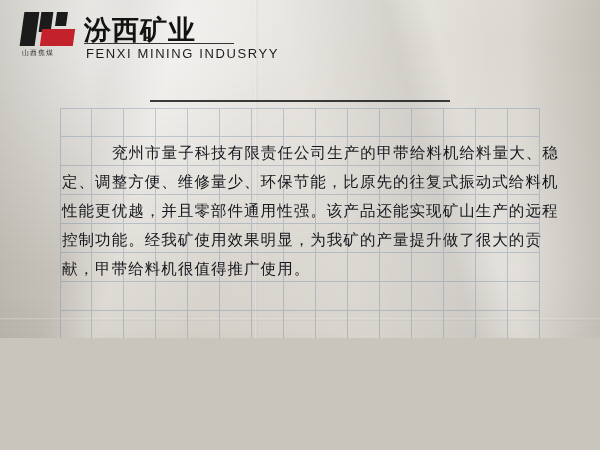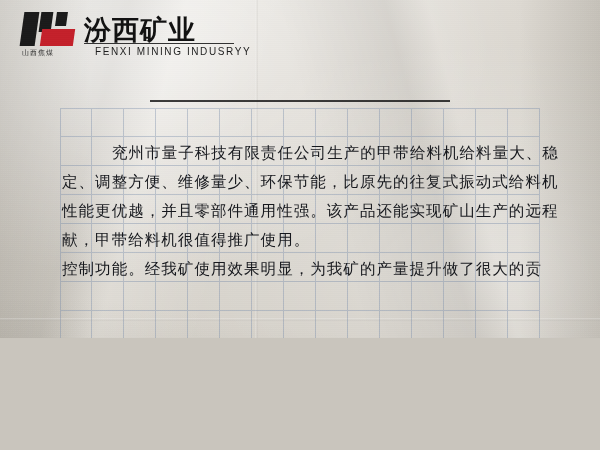--- a/index.html
+++ b/index.html
@@ -102,26 +102,25 @@
     font-weight: bold;
     color: #111;
     letter-spacing: 1px;
     font-family: "DejaVu Sans", sans-serif;
     white-space: nowrap;
   }
   .logo .entitle {
     position: absolute;
     left: 64px;
     top: 36px;
-    font-size: 10px;
+    font-size: 13px;
     color: #1d1d1d;
     letter-spacing: 1.6px;
     font-family: "Liberation Sans", sans-serif;
     white-space: nowrap;
-    margin-left: 9px;
   }
   .logo .rule {
     position: absolute;
     left: 62px; top: 33px;
     width: 150px; height: 1px;
     background: #333;
   }
 
   
   #grid-area {
@@ -442,22 +441,22 @@
         <div class="cell"></div>
         <div class="cell"></div>
         <div class="cell"></div>
       </div>
     </div>
 
   <div id="body-text">
     <div class="body-line indent">兖州市量子科技有限责任公司生产的甲带给料机给料量大、稳</div>
     <div class="body-line">定、调整方便、维修量少、环保节能，比原先的往复式振动式给料机</div>
     <div class="body-line">性能更优越，并且零部件通用性强。该产品还能实现矿山生产的远程</div>
+    <div class="body-line">控制功能。经我矿使用效果明显，为我矿的产量提升做了很大的贡</div>
     <div class="body-line">献，甲带给料机很值得推广使用。</div>
-    <div class="body-line">控制功能。经我矿使用效果明显，为我矿的产量提升做了很大的贡</div>
   </div>
 
   <div class="stamp">
     <div class="stamp-text">量子科技</div>
     <div class="star">★</div>
   </div>
 
   <div class="grain"></div>
 </div>
 

